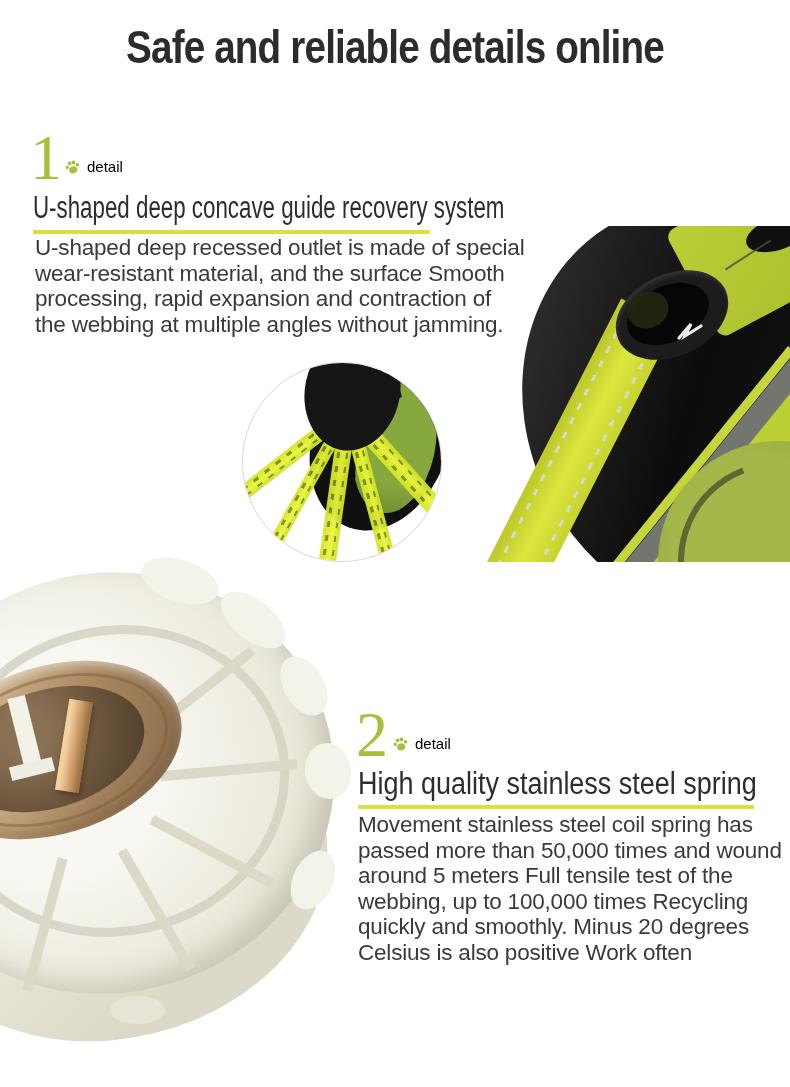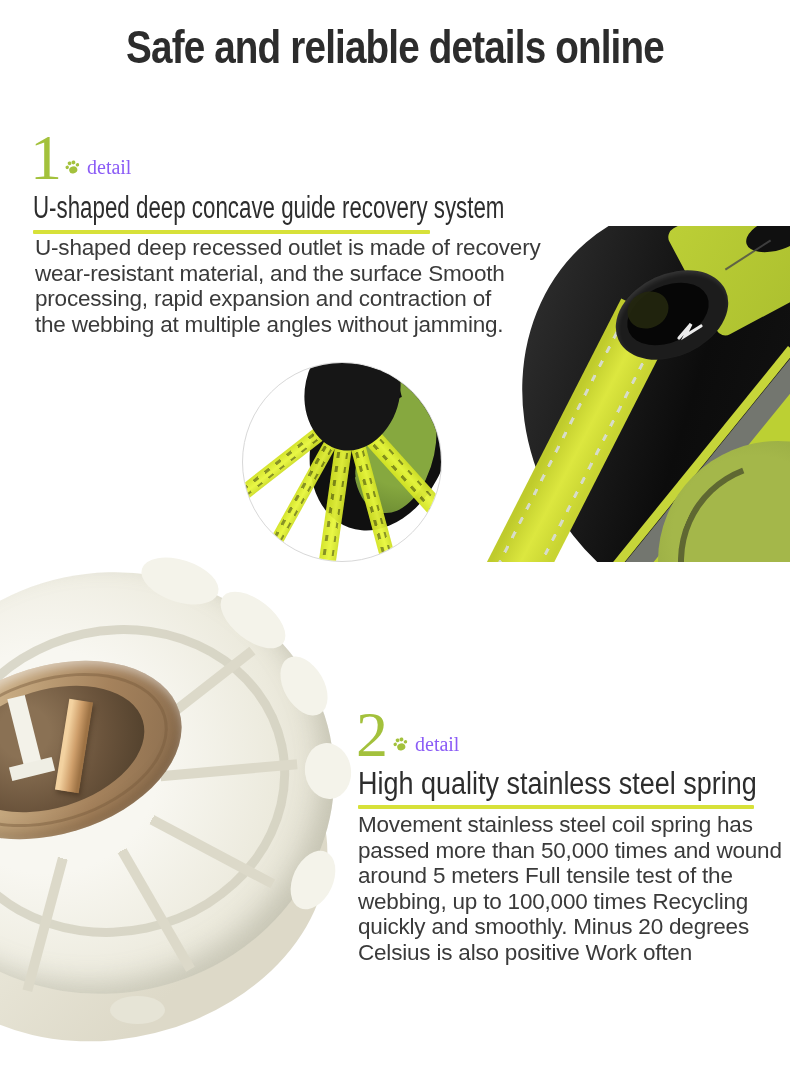--- a/index.html
+++ b/index.html
@@ -14,21 +14,21 @@
     left:0;top:20px;width:790px;text-align:center;
     font-size:46px;font-weight:700;color:#2c2c2c;letter-spacing:-1px;
     transform:scaleX(.84);transform-origin:50% 0;white-space:nowrap;
   }
   
   .num{
     font-family:"Liberation Serif",serif;font-weight:400;
     font-size:64px;line-height:52px;color:#a3c13c;
   }
   .detail-row{display:flex;align-items:flex-end;gap:6px;}
-  .detail-label{font-size:20px;color:#8b5cf6;line-height:22px;font-family:Liberation Serif, serif;}
+  .detail-label{font-size:15px;color:#000000;line-height:22px;}
   .paw{width:17px;height:16px;margin-bottom:3px;}
   .sec-heading{
     font-size:31px;color:#2d2d2d;white-space:nowrap;
     transform-origin:0 50%;
   }
   .sec-heading.h1{transform:scaleX(.72);}
   .sec-heading.h2{transform:scaleX(.87);}
   .underline{height:4px;background:#d7e139;border-radius:1px;}
   .sec-body{
     font-size:22.5px;line-height:25.5px;color:#3a3a3a;
@@ -142,21 +142,21 @@
         <circle cx="4.2" cy="10.5" r="2.6"></circle>
         <circle cx="9.2" cy="5.6" r="2.9"></circle>
         <circle cx="15.2" cy="5.8" r="2.9"></circle>
         <circle cx="20" cy="10.8" r="2.6"></circle>
       </g>
     </svg>
     <span class="detail-label">detail</span>
   </div>
   <div class="abs sec-heading h1" style="left:33px;top:190px;">U-shaped deep concave guide recovery system</div>
   <div class="abs underline" style="left:33px;top:230px;width:397px;"></div>
-  <div class="abs sec-body" style="left:35px;top:235px;width:520px;">U-shaped deep recessed outlet is made of recovery
+  <div class="abs sec-body" style="left:35px;top:235px;width:520px;">U-shaped deep recessed outlet is made of special
 wear-resistant material, and the surface Smooth
 processing, rapid expansion and contraction of
 the webbing at multiple angles without jamming.</div>
 
   <div class="abs bubble">
     <div class="bb-black-big"></div>
     <div class="bb-green-oval"></div>
     <div class="bb-green-band"></div>
     <div class="bb-strap" style="left:98px;width:15px;transform:rotate(52deg);">
         <span class="stitch" style="left:3px;"></span>

